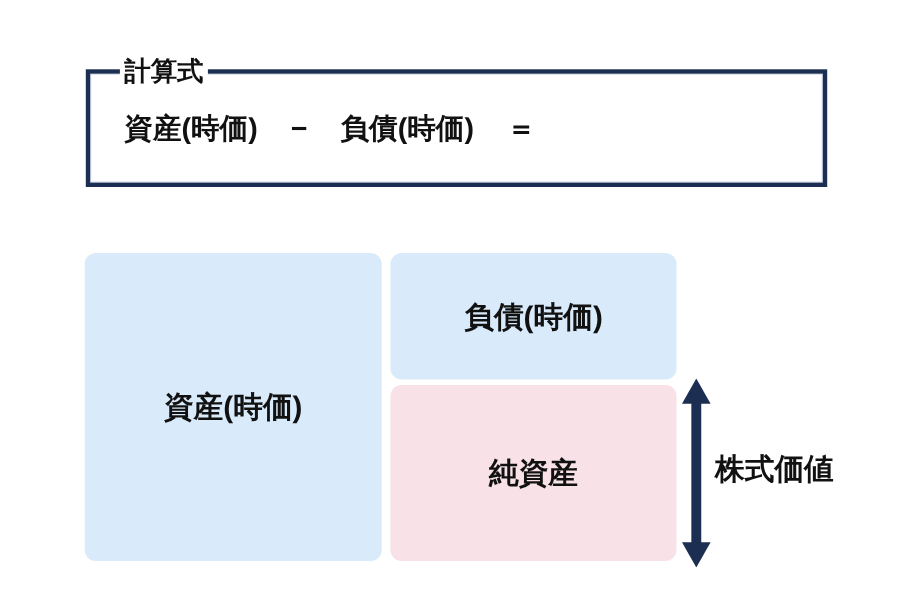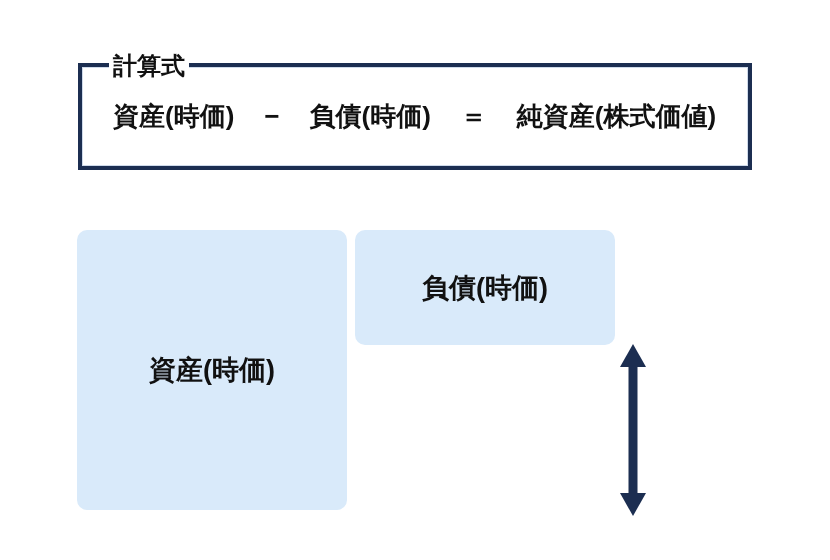--- a/index.html
+++ b/index.html
@@ -103,33 +103,36 @@
 
 <div class="page">
 
   <div class="formula-box">
     <span class="legend">計算式</span>
     <div class="formula-row">
       <span>資産(時価)</span>
       <span class="op">−</span>
       <span>負債(時価)</span>
       <span class="op">＝</span>
-      <span>純資産(株式価値)</span>
     </div>
   </div>
 
   <div class="bs-box assets">
     <span>資産(時価)</span>
   </div>
 
   <div class="bs-box liabilities">
     <span>負債(時価)</span>
   </div>
 
+  <div class="bs-box net-assets">
+    <span>純資産</span>
+  </div>
 
   <svg class="equity-arrow" viewBox="0 0 30 172" xmlns="http://www.w3.org/2000/svg" aria-hidden="true">
     <polygon class="shape" points="15,0 28,23 2,23"></polygon>
     <rect class="shape" x="10.5" y="20" width="9" height="132"></rect>
     <polygon class="shape" points="15,172 28,149 2,149"></polygon>
   </svg>
 
+  <div class="equity-label">株式価値</div>
 
 </div>
 
 </body></html>

